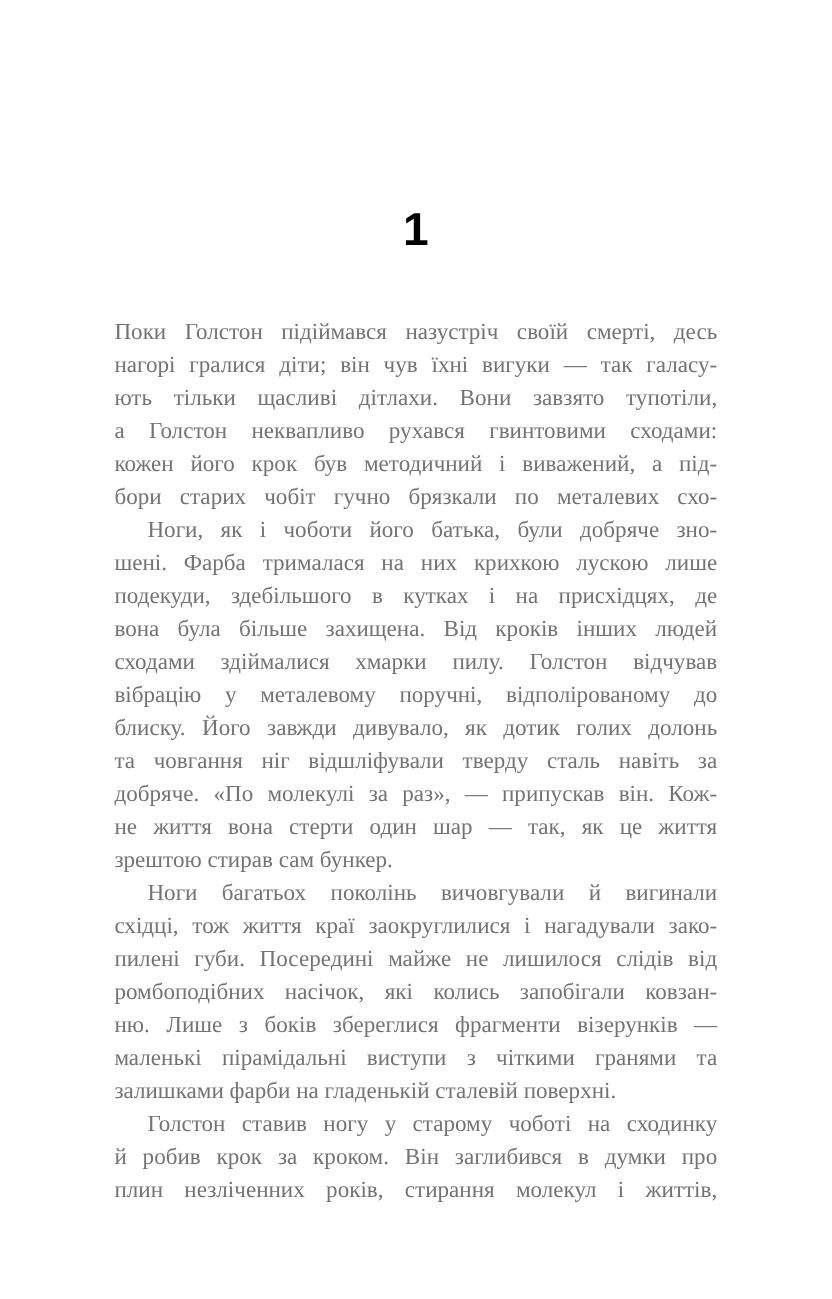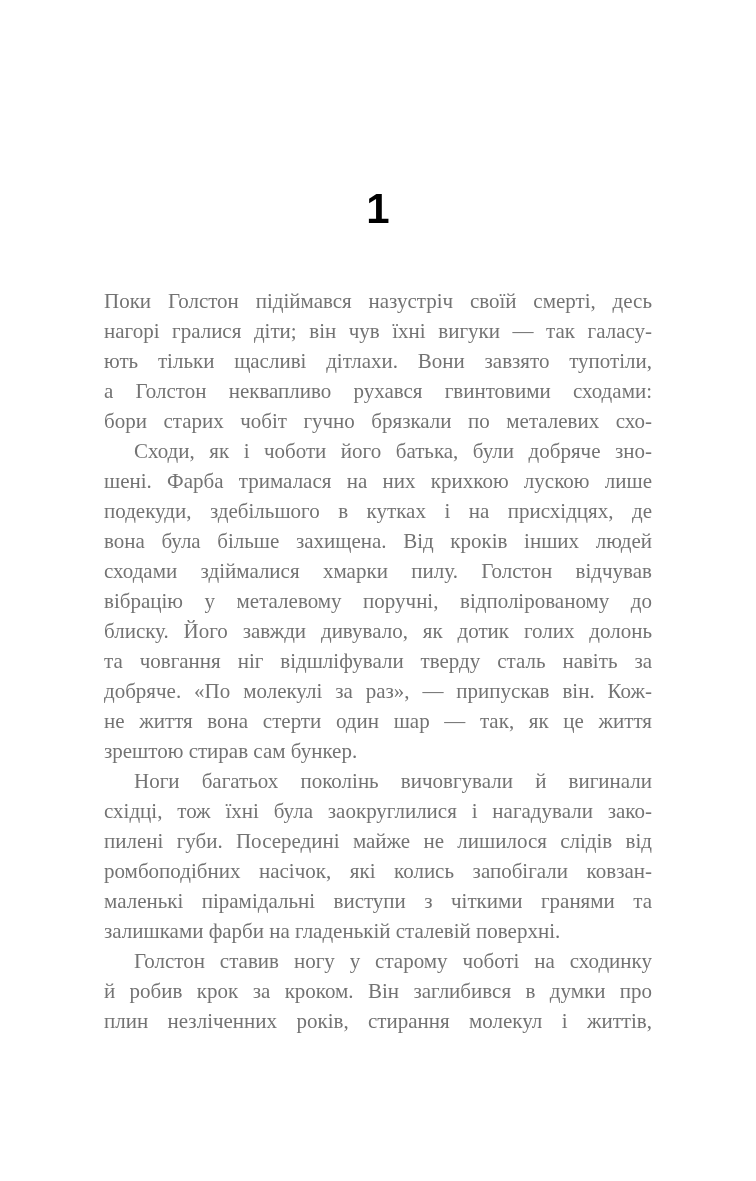--- a/index.html
+++ b/index.html
@@ -55,40 +55,42 @@
 <main class="page">
   <header class="chapter">
     <span>1</span>
   </header>
   <section class="text-block" id="text-block">
       <div class="paragraph">
         <div class="line">Поки Голстон підіймався назустріч своїй смерті, десь</div>
         <div class="line">нагорі гралися діти; він чув їхні вигуки — так галасу-</div>
         <div class="line">ють тільки щасливі дітлахи. Вони завзято тупотіли,</div>
         <div class="line">а Голстон неквапливо рухався гвинтовими сходами:</div>
+        <div class="line">кожен його крок був методичний і виважений, а під-</div>
         <div class="line">бори старих чобіт гучно брязкали по металевих схо-</div>
       </div>
       <div class="paragraph">
-        <div class="line first-indent">Сходи, як і чоботи його батька, були добряче зно-</div>
+        <div class="line first-indent">Ноги, як і чоботи його батька, були добряче зно-</div>
         <div class="line">шені. Фарба трималася на них крихкою лускою лише</div>
         <div class="line">подекуди, здебільшого в кутках і на присхідцях, де</div>
         <div class="line">вона була більше захищена. Від кроків інших людей</div>
         <div class="line">сходами здіймалися хмарки пилу. Голстон відчував</div>
         <div class="line">вібрацію у металевому поручні, відполірованому до</div>
         <div class="line">блиску. Його завжди дивувало, як дотик голих долонь</div>
         <div class="line">та човгання ніг відшліфували тверду сталь навіть за</div>
         <div class="line">добряче. «По молекулі за раз», — припускав він. Кож-</div>
         <div class="line">не життя вона стерти один шар — так, як це життя</div>
         <div class="line para-end">зрештою стирав сам бункер.</div>
       </div>
       <div class="paragraph">
         <div class="line first-indent">Ноги багатьох поколінь вичовгували й вигинали</div>
-        <div class="line">східці, тож їхні була заокруглилися і нагадували зако-</div>
+        <div class="line">східці, тож життя краї заокруглилися і нагадували зако-</div>
         <div class="line">пилені губи. Посередині майже не лишилося слідів від</div>
         <div class="line">ромбоподібних насічок, які колись запобігали ковзан-</div>
+        <div class="line">ню. Лише з боків збереглися фрагменти візерунків —</div>
         <div class="line">маленькі пірамідальні виступи з чіткими гранями та</div>
         <div class="line para-end">залишками фарби на гладенькій сталевій поверхні.</div>
       </div>
       <div class="paragraph">
         <div class="line first-indent">Голстон ставив ногу у старому чоботі на сходинку</div>
         <div class="line">й робив крок за кроком. Він заглибився в думки про</div>
         <div class="line">плин незліченних років, стирання молекул і життів,</div>
       </div>
     </section>
 </main>

